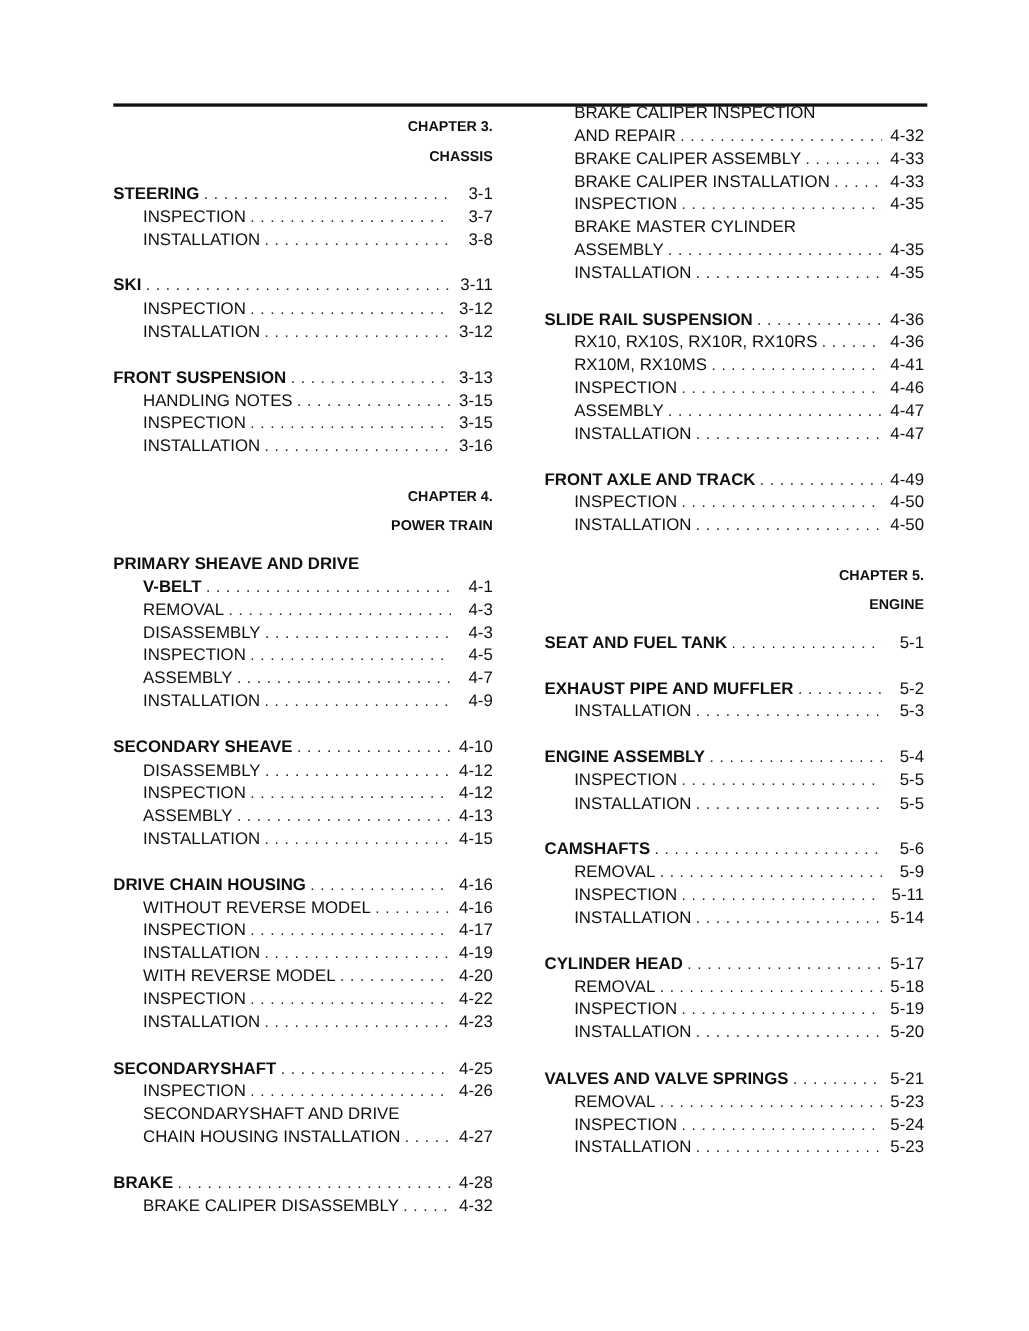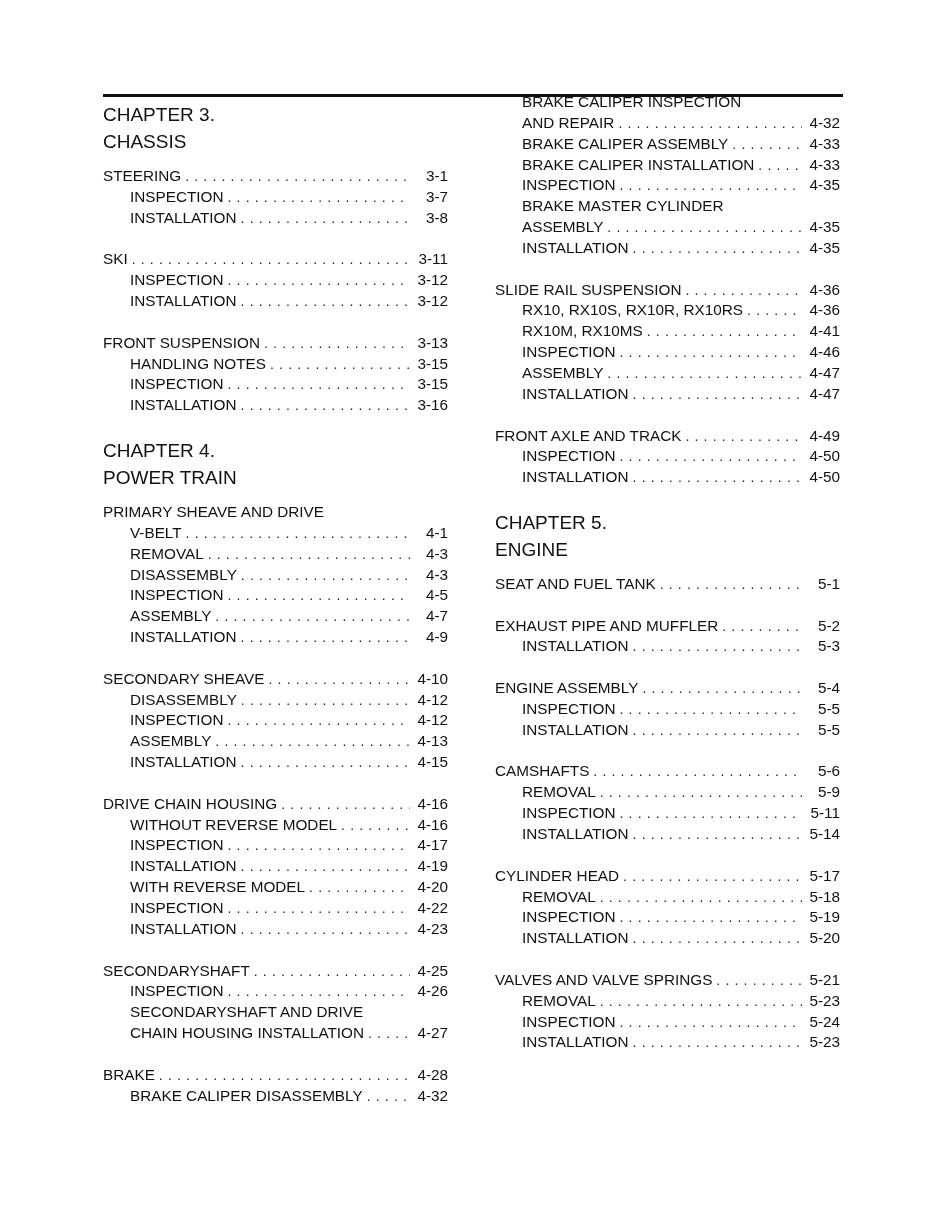--- a/index.html
+++ b/index.html
@@ -2,25 +2,25 @@
 <html><head>
 <meta charset="utf-8">
 <style>
   html, body { margin: 0; padding: 0; background: #ffffff; }
   body { width: 935px; height: 1210px; position: relative; overflow: hidden;
          font-family: "Liberation Sans", sans-serif; color: #111; }
   .rule { position: absolute; left: 103px; top: 94px; width: 740px; height: 3px; background: #111; }
   .col { position: absolute; top: 101px; width: 345px; }
   .col.left { left: 103px; }
   .col.right { left: 495px; }
-  .chapter { text-align: left; font-weight: normal; font-size: 19px; line-height: 27px; padding-left: 0; }
+  .chapter { text-align: right; font-weight: bold; font-size: 13px; line-height: 27px; padding-left: 0; }
   .chapter .t1, .chapter .t2 { display: block; }
   .row { display: flex; align-items: baseline; font-size: 15.3px; line-height: 20.85px; height: 20.85px; white-space: nowrap; }
   .row.sub { padding-left: 27px; }
-  .row.bold .label { font-weight: normal; }
+  .row.bold .label { font-weight: bold; }
   .row .label { flex: 0 0 auto; padding-right: 4px; }
   .row .dots { flex: 1 1 auto; overflow: hidden; letter-spacing: 3.9px; color: #222; font-size: 14px; }
   .row .dots::before { content: ". . . . . . . . . . . . . . . . . . . . . . . . . . . . . . . . . . . . . . . . . . . . . . . . . . . . . . . . . . . . . . . . . . . . . . . . . . ."; letter-spacing: 0; word-spacing: 1.3px; }
   .row .page { flex: 0 0 auto; text-align: right; min-width: 34px; padding-left: 4px; }
   .row.nodots .dots { visibility: hidden; }
   .gap { height: 20.85px; }
   .spacer-ch { height: 11px; }
 </style>
 </head>
 <body>

